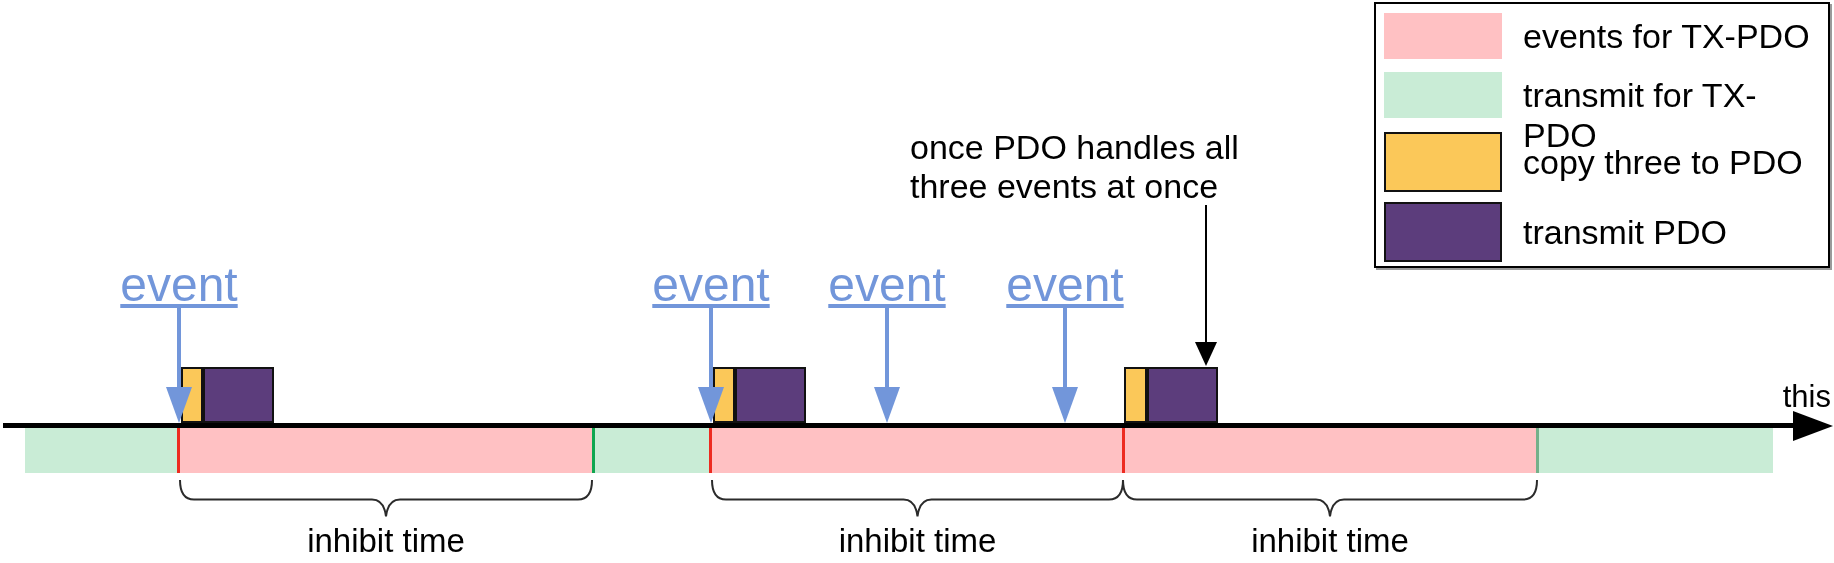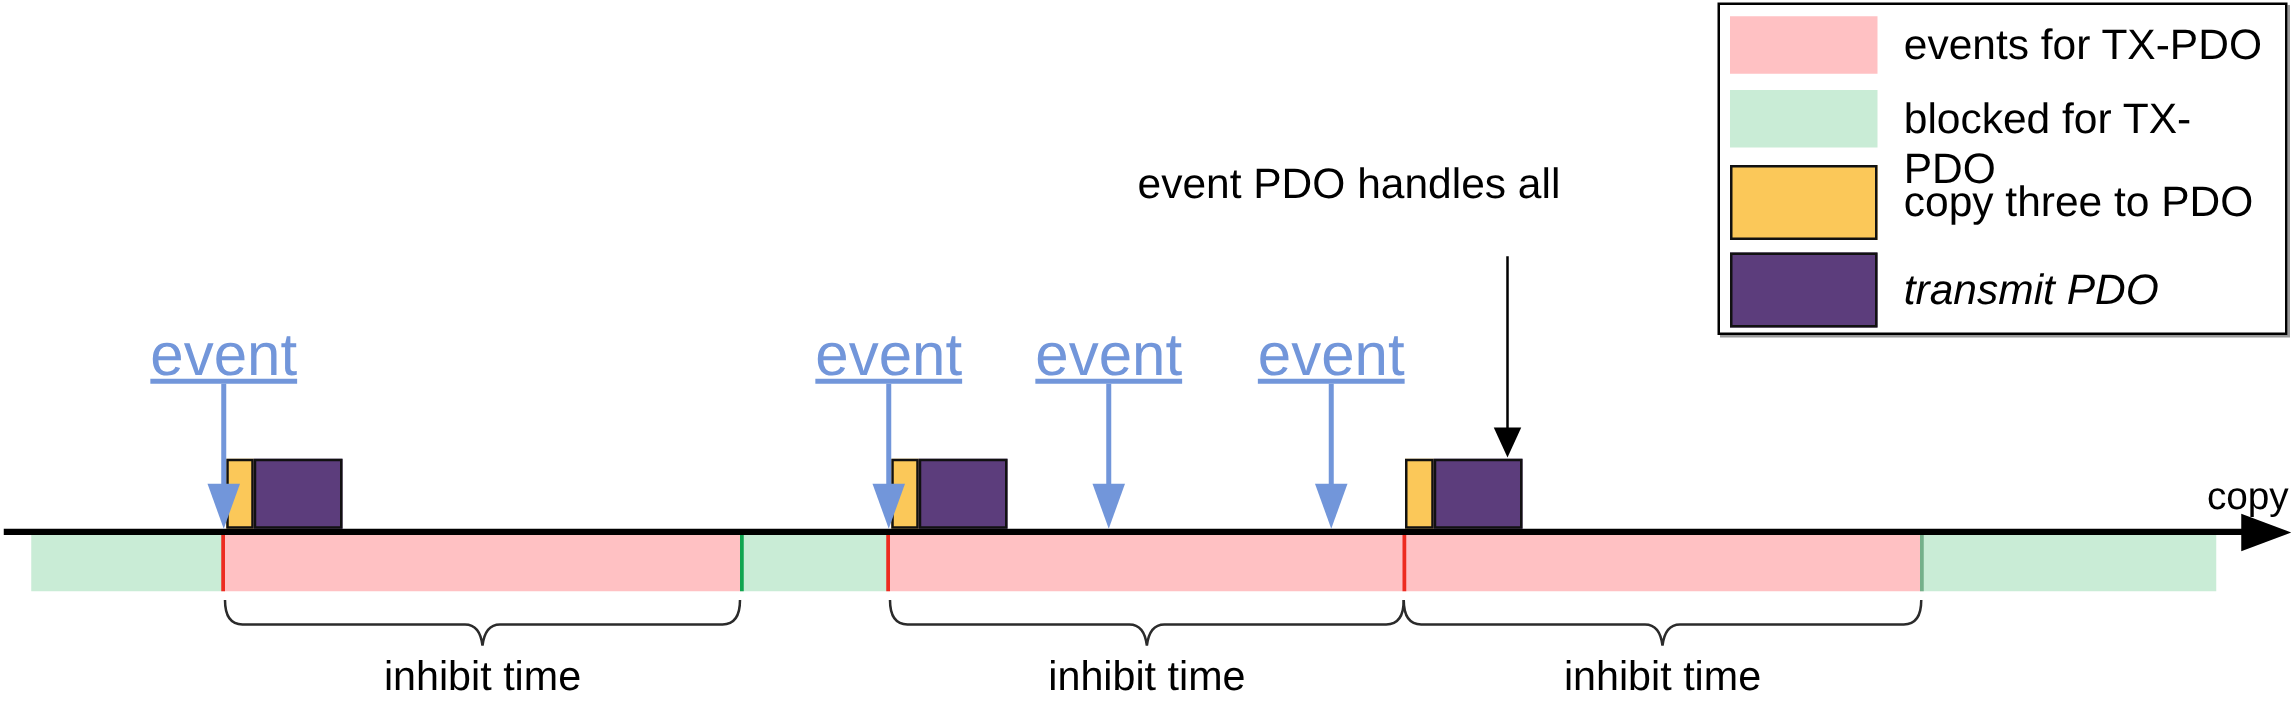--- a/index.html
+++ b/index.html
@@ -53,21 +53,21 @@
   .legend-swatch.bordered{border:2px solid #111;}
   .legend-label{position:absolute;left:1523px;width:300px;font-size:34px;line-height:40px;z-index:2;}
 </style>
 </head>
 <body>
 
 <div class="canvas">
 
   <div class="axis-line"></div>
   <div class="axis-head"></div>
-  <div class="axis-label">copy</div>
+  <div class="axis-label">this</div>
 
   <div id="gen">
       <div class="seg allowed" style="left: 25px; width: 153px;"></div>
       <div class="seg blocked" style="left: 178px; width: 415px;"></div>
       <div class="seg allowed" style="left: 593px; width: 117px;"></div>
       <div class="seg blocked" style="left: 710px; width: 827px;"></div>
       <div class="seg allowed" style="left: 1537px; width: 236px;"></div>
       <div class="marker" style="left: 177px; background: rgb(237, 43, 32);"></div>
       <div class="marker" style="left: 592px; background: rgb(16, 165, 80);"></div>
       <div class="marker" style="left: 709px; background: rgb(237, 43, 32);"></div>
@@ -90,34 +90,35 @@
       <div class="event-head" style="left: 874px;"></div>
       <div class="event-label" style="left: 955px;">event</div>
       <div class="event-line" style="left: 1063px;"></div>
       <div class="event-head" style="left: 1052px;"></div>
       <div class="inhibit-label" style="left: 256px;">inhibit time</div>
       <div class="inhibit-label" style="left: 787.5px;">inhibit time</div>
       <div class="inhibit-label" style="left: 1200px;">inhibit time</div>
       <div class="legend-swatch" style="top: 13px; height: 46px; background: rgb(255, 193, 195);"></div>
       <div class="legend-label" style="top: 16px;">events for TX-PDO</div>
       <div class="legend-swatch" style="top: 72px; height: 46px; background: rgb(201, 236, 214);"></div>
-      <div class="legend-label" style="top: 75px;">blocked for TX-PDO</div>
+      <div class="legend-label" style="top: 75px;">transmit for TX-PDO</div>
       <div class="legend-swatch bordered" style="top: 132px; height: 60px; background: rgb(251, 200, 89);"></div>
       <div class="legend-label" style="top: 142px;">copy three to PDO</div>
       <div class="legend-swatch bordered" style="top: 202px; height: 60px; background: rgb(92, 61, 124);"></div>
-      <div class="legend-label" style="top: 212px; font-style: italic;">transmit PDO</div>
+      <div class="legend-label" style="top: 212px;">transmit PDO</div>
     </div>
 
   <svg class="braces" width="1834" height="563" viewBox="0 0 1834 563" id="braces-svg">
       <path d="M 180 480 Q 180 499.5 194 499.5 L 372 499.5 Q 384 499.5 386 516.5 Q 388 499.5 400 499.5 L 578 499.5 Q 592 499.5 592 480" fill="none" stroke="#2B2B2B" stroke-width="2"></path>
       <path d="M 712 480 Q 712 499.5 726 499.5 L 903.5 499.5 Q 915.5 499.5 917.5 516.5 Q 919.5 499.5 931.5 499.5 L 1109 499.5 Q 1123 499.5 1123 480" fill="none" stroke="#2B2B2B" stroke-width="2"></path>
       <path d="M 1123 480 Q 1123 499.5 1137 499.5 L 1316 499.5 Q 1328 499.5 1330 516.5 Q 1332 499.5 1344 499.5 L 1523 499.5 Q 1537 499.5 1537 480" fill="none" stroke="#2B2B2B" stroke-width="2"></path>
     </svg>
 
   <div class="ann">
-    <div>event PDO handles all</div>
+    <div>once PDO handles all</div>
+    <div>three events at once</div>
   </div>
   <div class="ann-line-el"></div>
   <div class="ann-head"></div>
 
   <div class="legend-box"></div>
 
 </div>
 
 </body></html>

